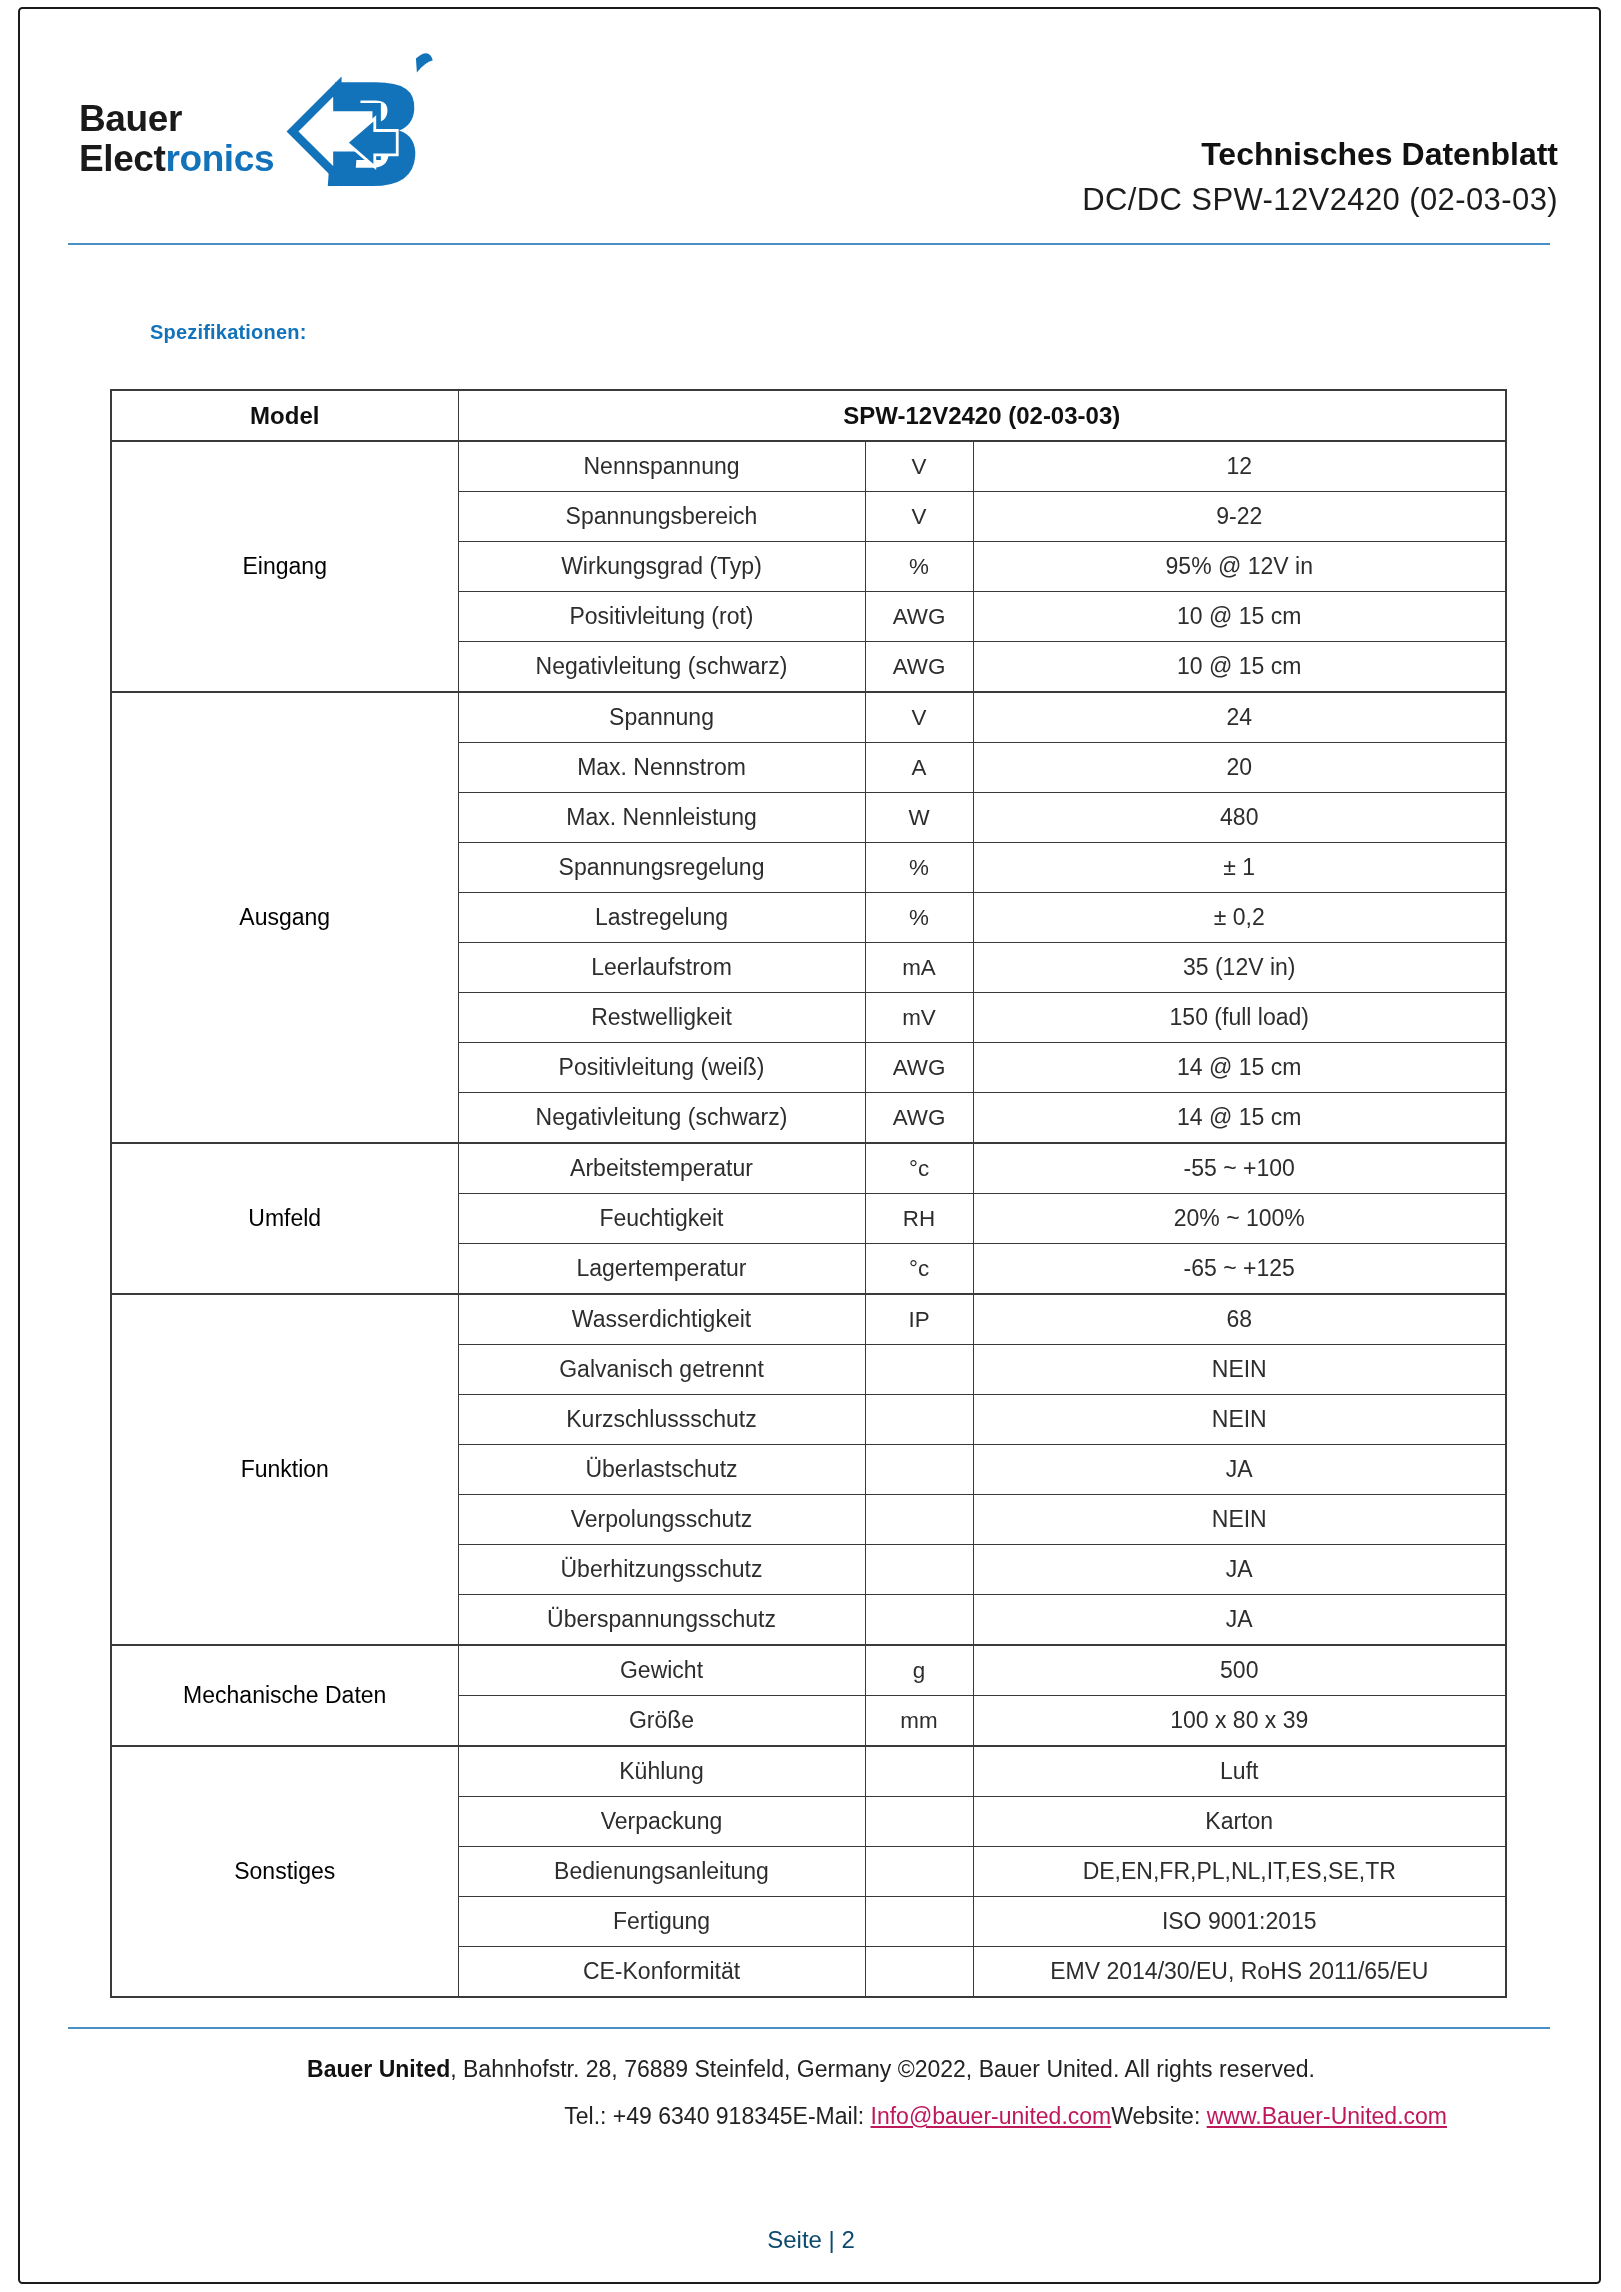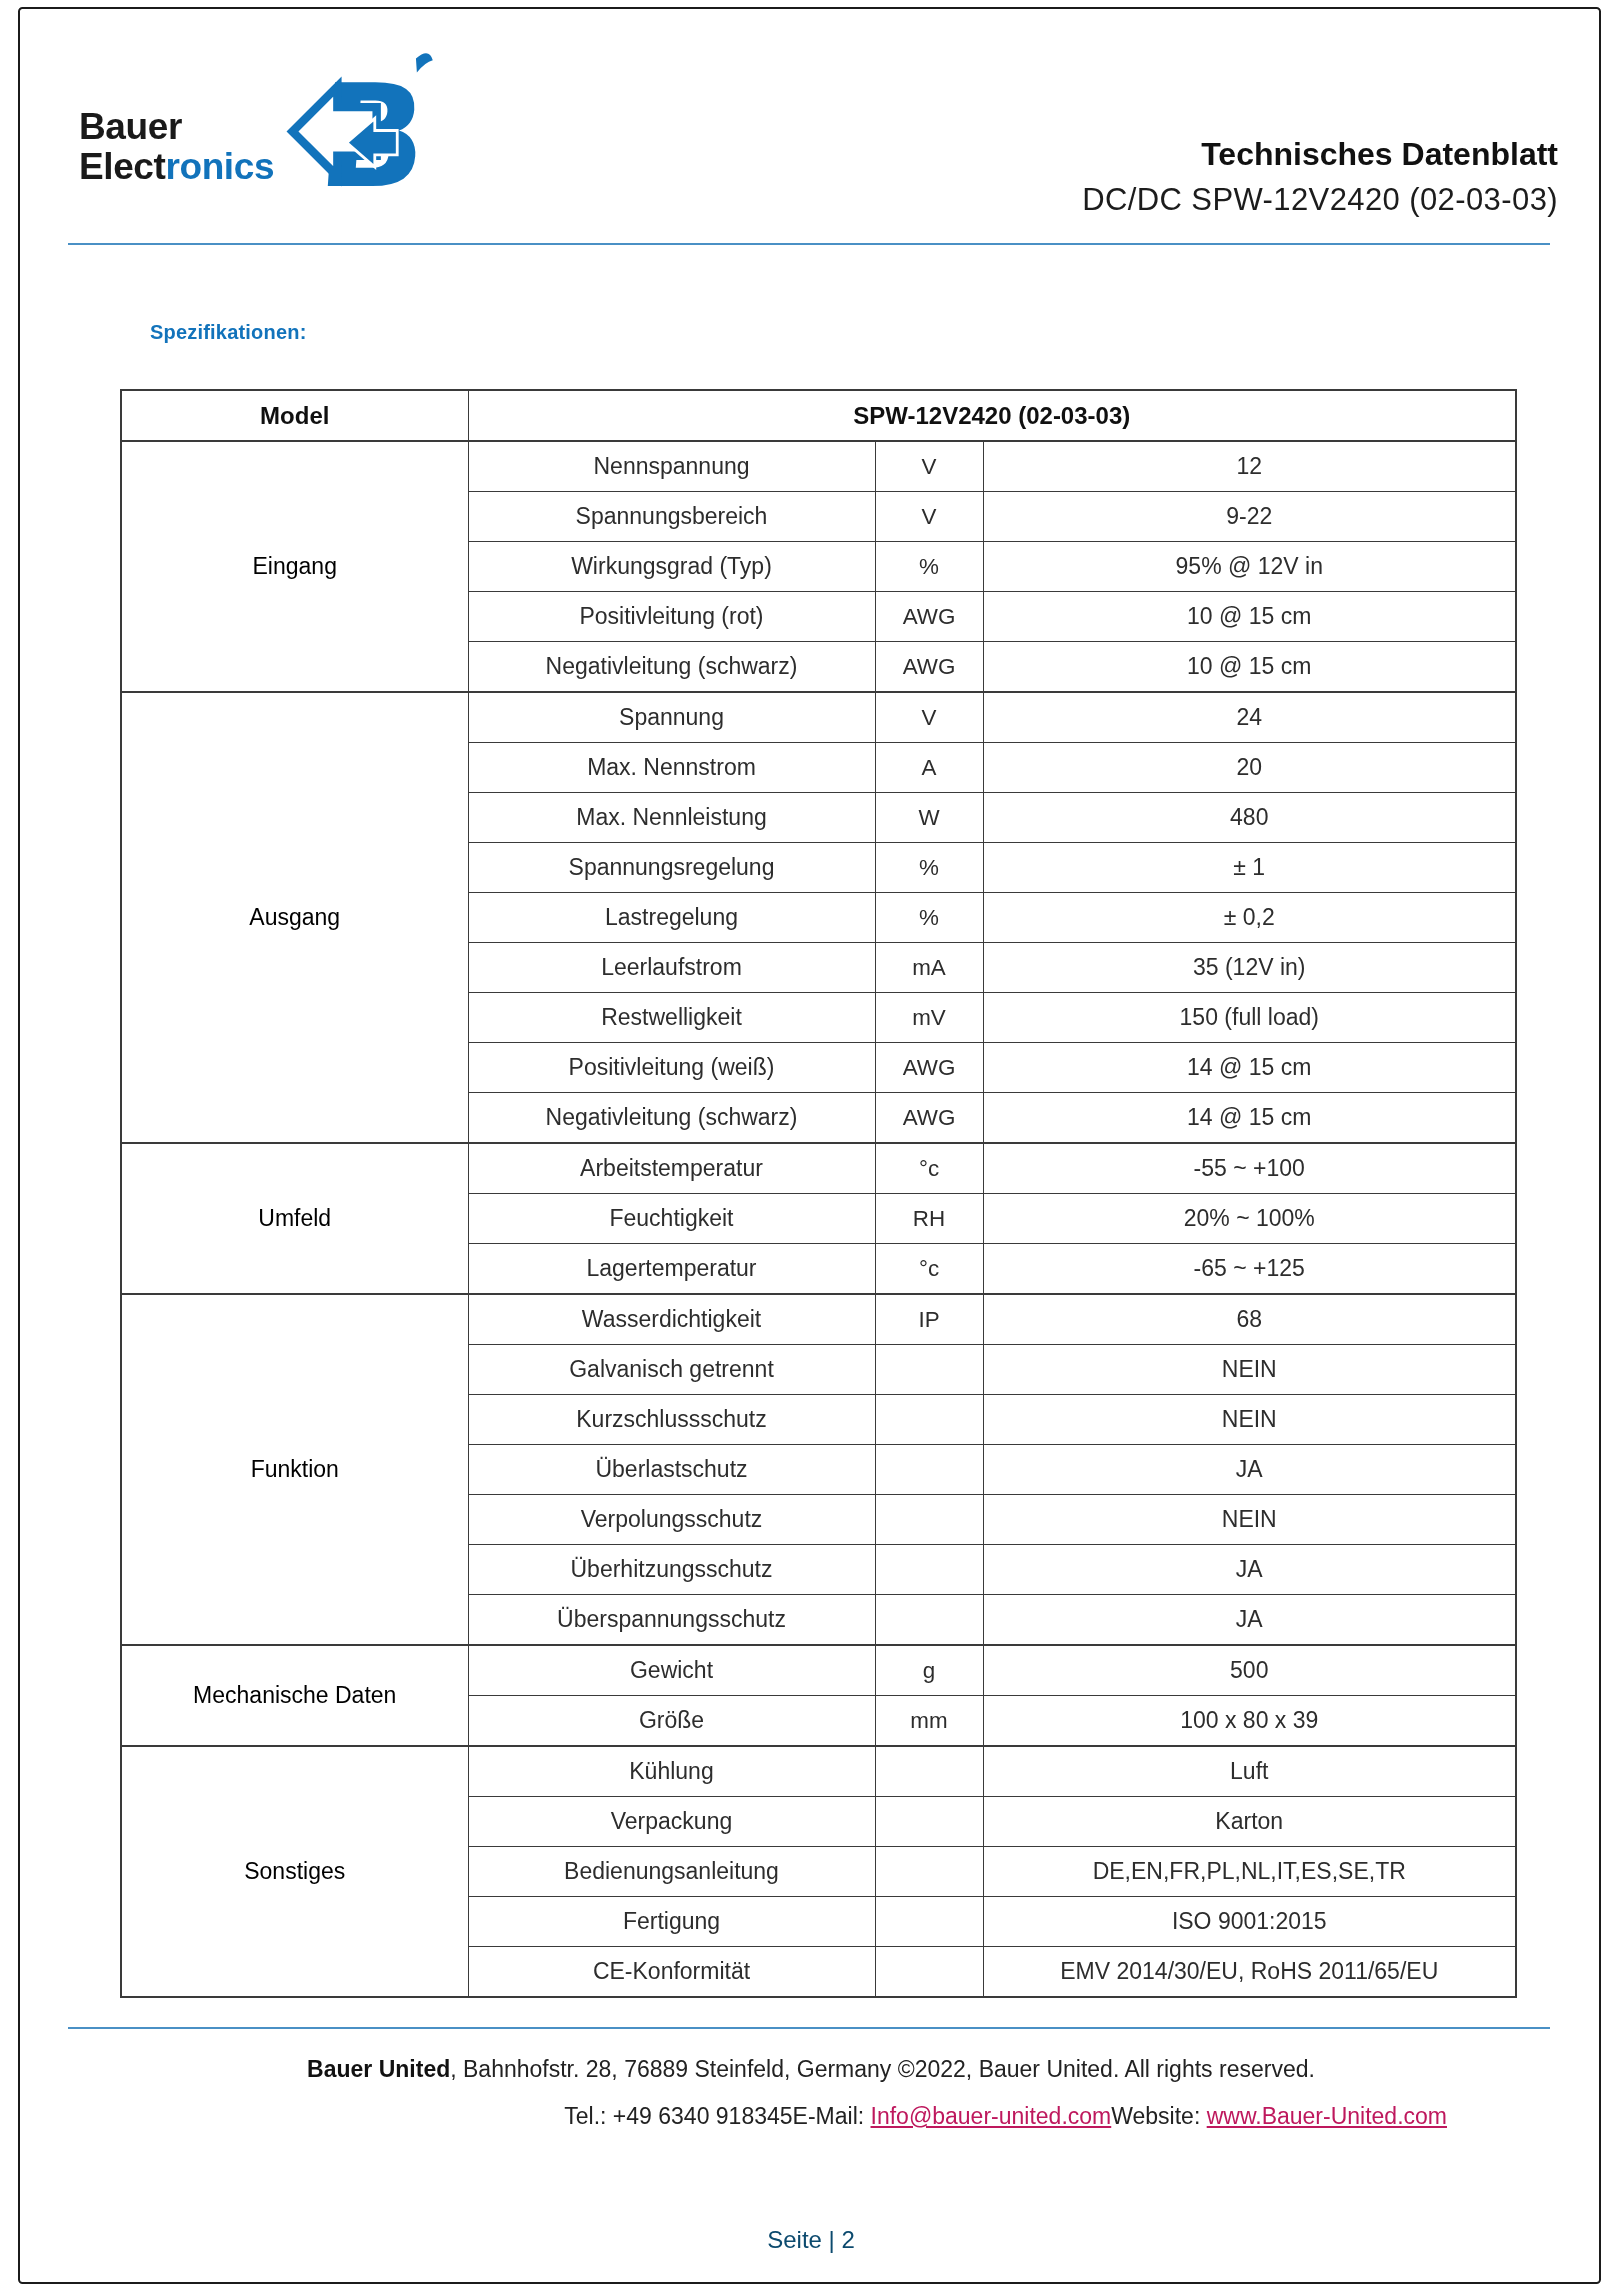--- a/index.html
+++ b/index.html
@@ -14,21 +14,21 @@
   .page-frame {
     position: absolute;
     left: 18px; top: 7.2px; right: 21.5px; bottom: 9px;
     border: 2.7px solid #1b1b1b;
     border-radius: 4.5px;
     pointer-events: none;
   }
 
   
   .logo-text {
-    position: absolute; left: 79px; top: 107px;
+    position: absolute; left: 79px; top: 99px;
     font-weight: bold; font-size: 37px; line-height: 1.08;
     color: #1a1a1a; letter-spacing: -0.4px;
   }
   .logo-text .accent { color: #1273bb; }
   .logo-mark { position: absolute; left: 285px; top: 49px; }
 
   .header-title-block {
     position: absolute; right: 64px; top: 88px; text-align: right; margin-top: 48px;
   }
   .doc-title { font-size: 32px; font-weight: bold; color: #111; }
@@ -41,21 +41,21 @@
   .rule.header-rule { top: 243px; }
   .rule.footer-rule { top: 2027px; }
 
   .spez-heading {
     position: absolute; left: 150px; top: 321px;
     font-size: 20px; font-weight: bold; color: #1273bb;
     letter-spacing: 0.2px;
   }
 
   
-  .table-wrap { position: absolute; left: 104px; top: 389px; padding-left: 16px; }
+  .table-wrap { position: absolute; left: 94px; top: 389px; padding-left: 16px; }
   table.specs {
     border-collapse: collapse; table-layout: fixed;
     width: 1395px;
     border: 2.7px solid #3a3a3a;
   }
   table.specs td {
     border: 1.8px solid #3a3a3a;
     text-align: center; vertical-align: middle;
     height: 49px; padding: 0 7.2px;
     font-size: 23px; color: #2d2d2d;

